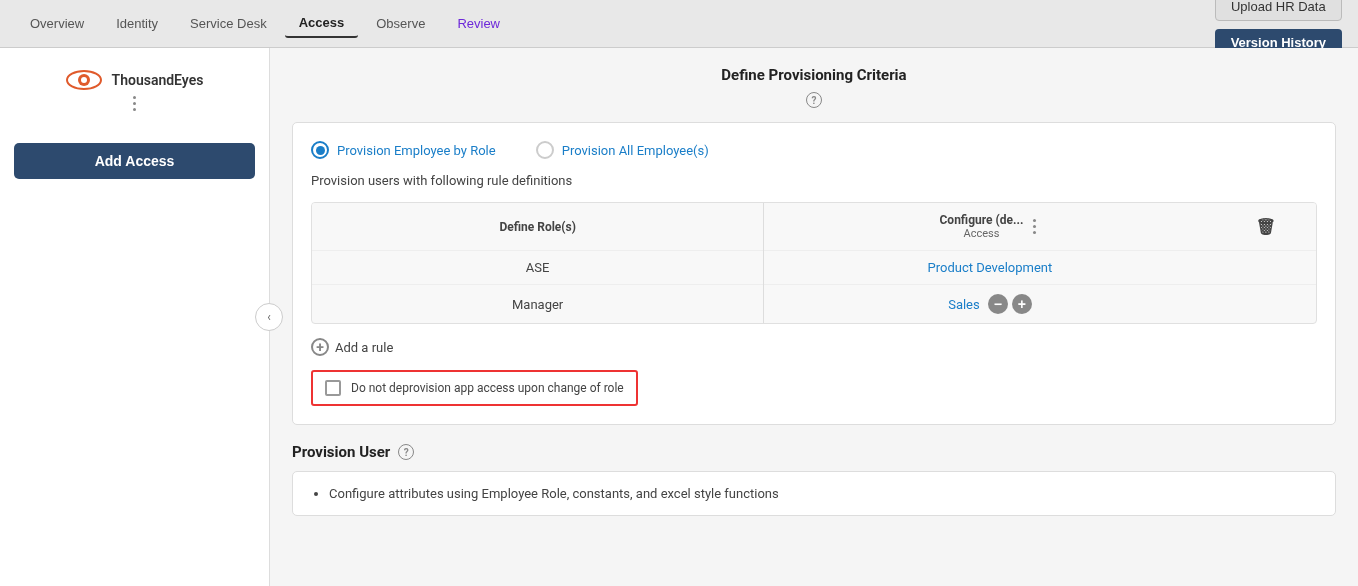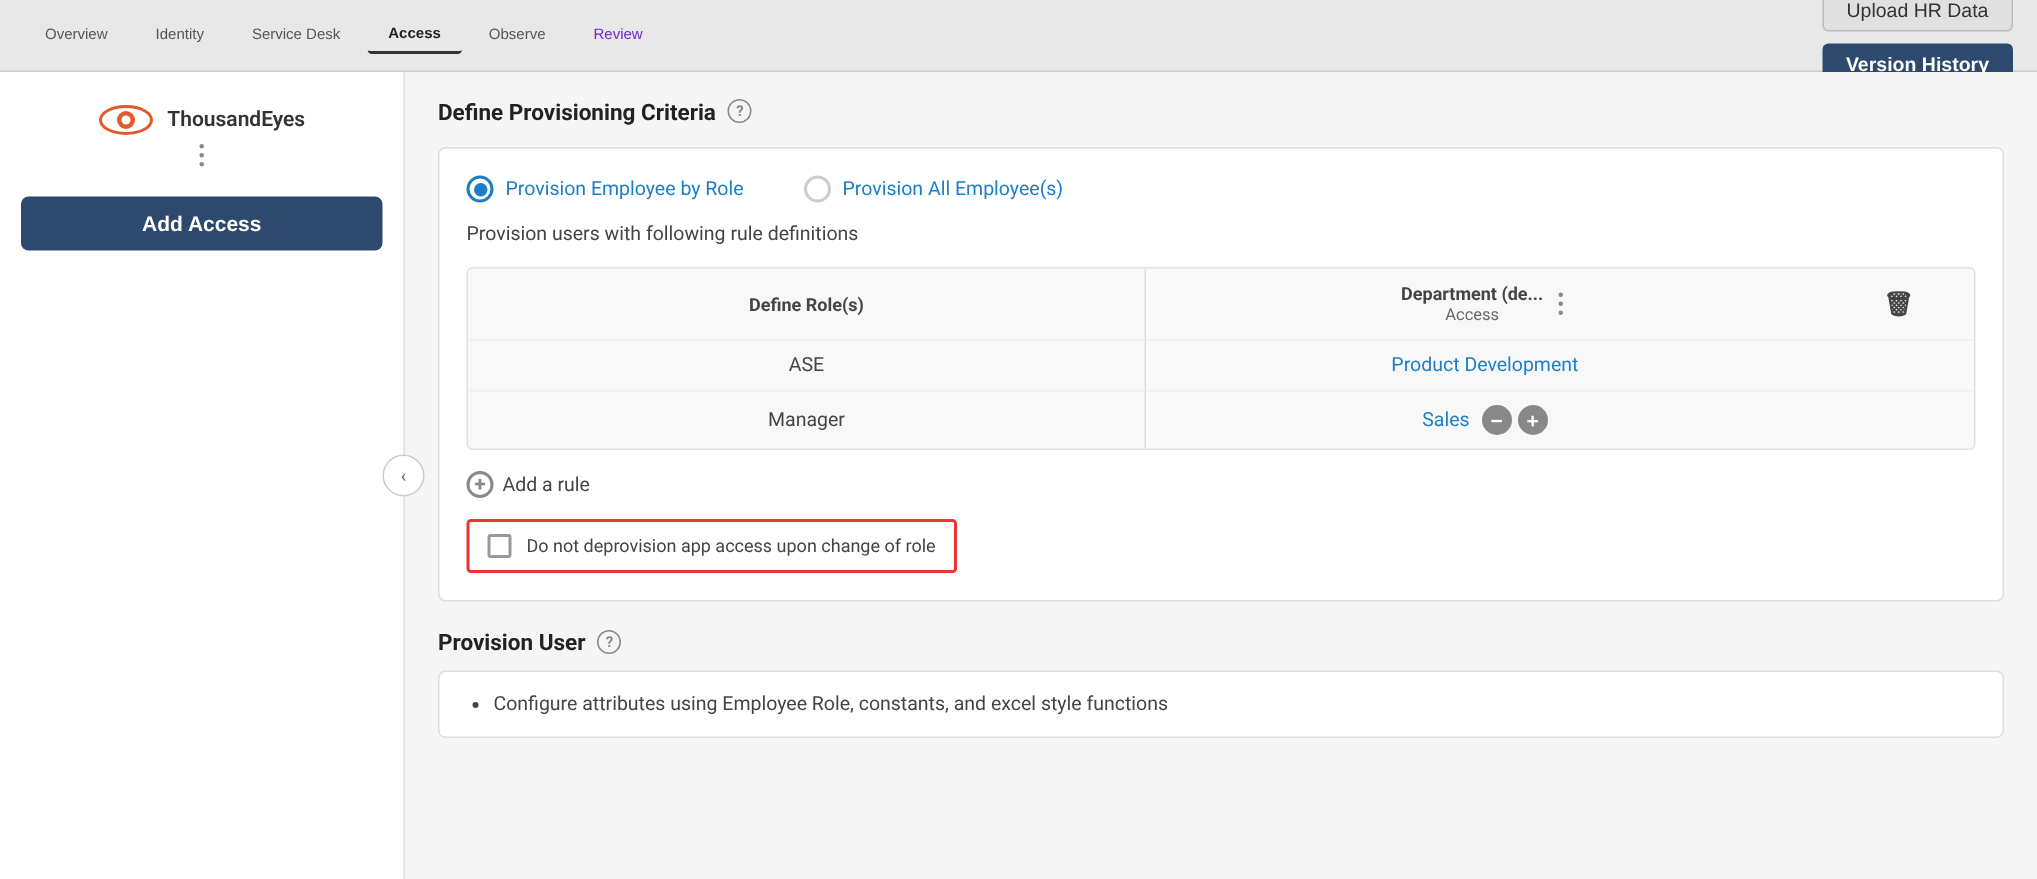--- a/index.html
+++ b/index.html
@@ -6,21 +6,21 @@
     body { font-family: -apple-system, BlinkMacSystemFont, 'Segoe UI', Roboto, sans-serif; font-size: 13px; background: #f0f0f0; color: #333; }
 
     
     .top-nav {
       display: flex; align-items: center; justify-content: space-between;
       background: #e8e8e8; padding: 0 16px; height: 48px;
       border-bottom: 1px solid #ccc;
     }
     .nav-tabs { display: flex; gap: 4px; }
     .nav-tab {
-      padding: 6px 14px; cursor: pointer; font-size: 10px;
+      padding: 6px 14px; cursor: pointer; font-size: 13px;
       color: #555; border-radius: 3px; background: none; border: none;
     }
     .nav-tab.active { font-weight: 700; color: #222; border-bottom: 2px solid #333; }
     .nav-tab.disabled { color: #6d28d9; cursor: default; }
     .nav-actions { display: flex; gap: 8px; flex-direction: column; }
     .btn-upload {
       background: #e0e0e0; border: 1px solid #bbb; color: #333;
       padding: 6px 14px; border-radius: 4px; cursor: pointer; font-size: 13px;
     }
     .btn-version {
@@ -38,41 +38,41 @@
     }
     .sidebar-header {
       display: flex; align-items: center; justify-content: space-between;
       padding: 6px 14px 14px 14px;
       flex-direction: column;
     }
     .sidebar-brand { display: flex; align-items: center; gap: 10px; }
     .brand-logo { width: 36px; height: 28px; }
     .brand-name { font-size: 14px; font-weight: 600; color: #333; }
     .btn-add-access {
-      margin: 4px 14px; display: block; width: calc(100% - 28px);
+      margin: 16px 14px; display: block; width: calc(100% - 28px);
       background: #2d4a6e; color: #fff; border: none;
       padding: 10px 0; border-radius: 5px; font-size: 14px; font-weight: 700; cursor: pointer;
       text-align: center;
     }
     .collapse-btn {
       position: absolute; right: -14px; top: 50%; transform: translateY(-50%);
       width: 28px; height: 28px; background: #fff; border: 1px solid #ccc;
       border-radius: 50%; display: flex; align-items: center; justify-content: center;
       cursor: pointer; font-size: 12px; color: #666; z-index: 10;
     }
 
     
     .content {
       flex: 1; overflow-y: auto; padding: 18px 22px; background: #f5f5f5;
     }
 
     
     .section-title {
       font-size: 15px; font-weight: 700; color: #222;
-      display: flex; align-items: flex-start; gap: 8px; margin-bottom: 14px;
+      display: flex; align-items: center; gap: 8px; margin-bottom: 14px; flex-direction: column;
     }
     .help-icon {
       display: inline-flex; align-items: center; justify-content: center;
       width: 16px; height: 16px; border-radius: 50%; border: 1.5px solid #888;
       color: #888; font-size: 10px; cursor: pointer;
     }
 
     
     .card {
       background: #fff; border: 1px solid #ddd; border-radius: 5px;
@@ -237,21 +237,21 @@
       <div class="rule-table-wrapper">
         <table class="rule-table">
           <thead>
             <tr>
               <th class="role-col">
                 <span>Define Role(s)</span>
               </th>
               <th class="dept-col">
                 <div class="th-inner">
                   <div class="dept-header-row">
-                    <span>Department (de...</span>
+                    <span>Configure (de...</span>
                     <span class="dept-sub">Access</span>
                   </div>
                   <div class="dots-vertical">
                     <span></span>
                       <span></span>
                       <span></span>
                   </div>
                 </div>
               </th>
               <th class="action-col">

